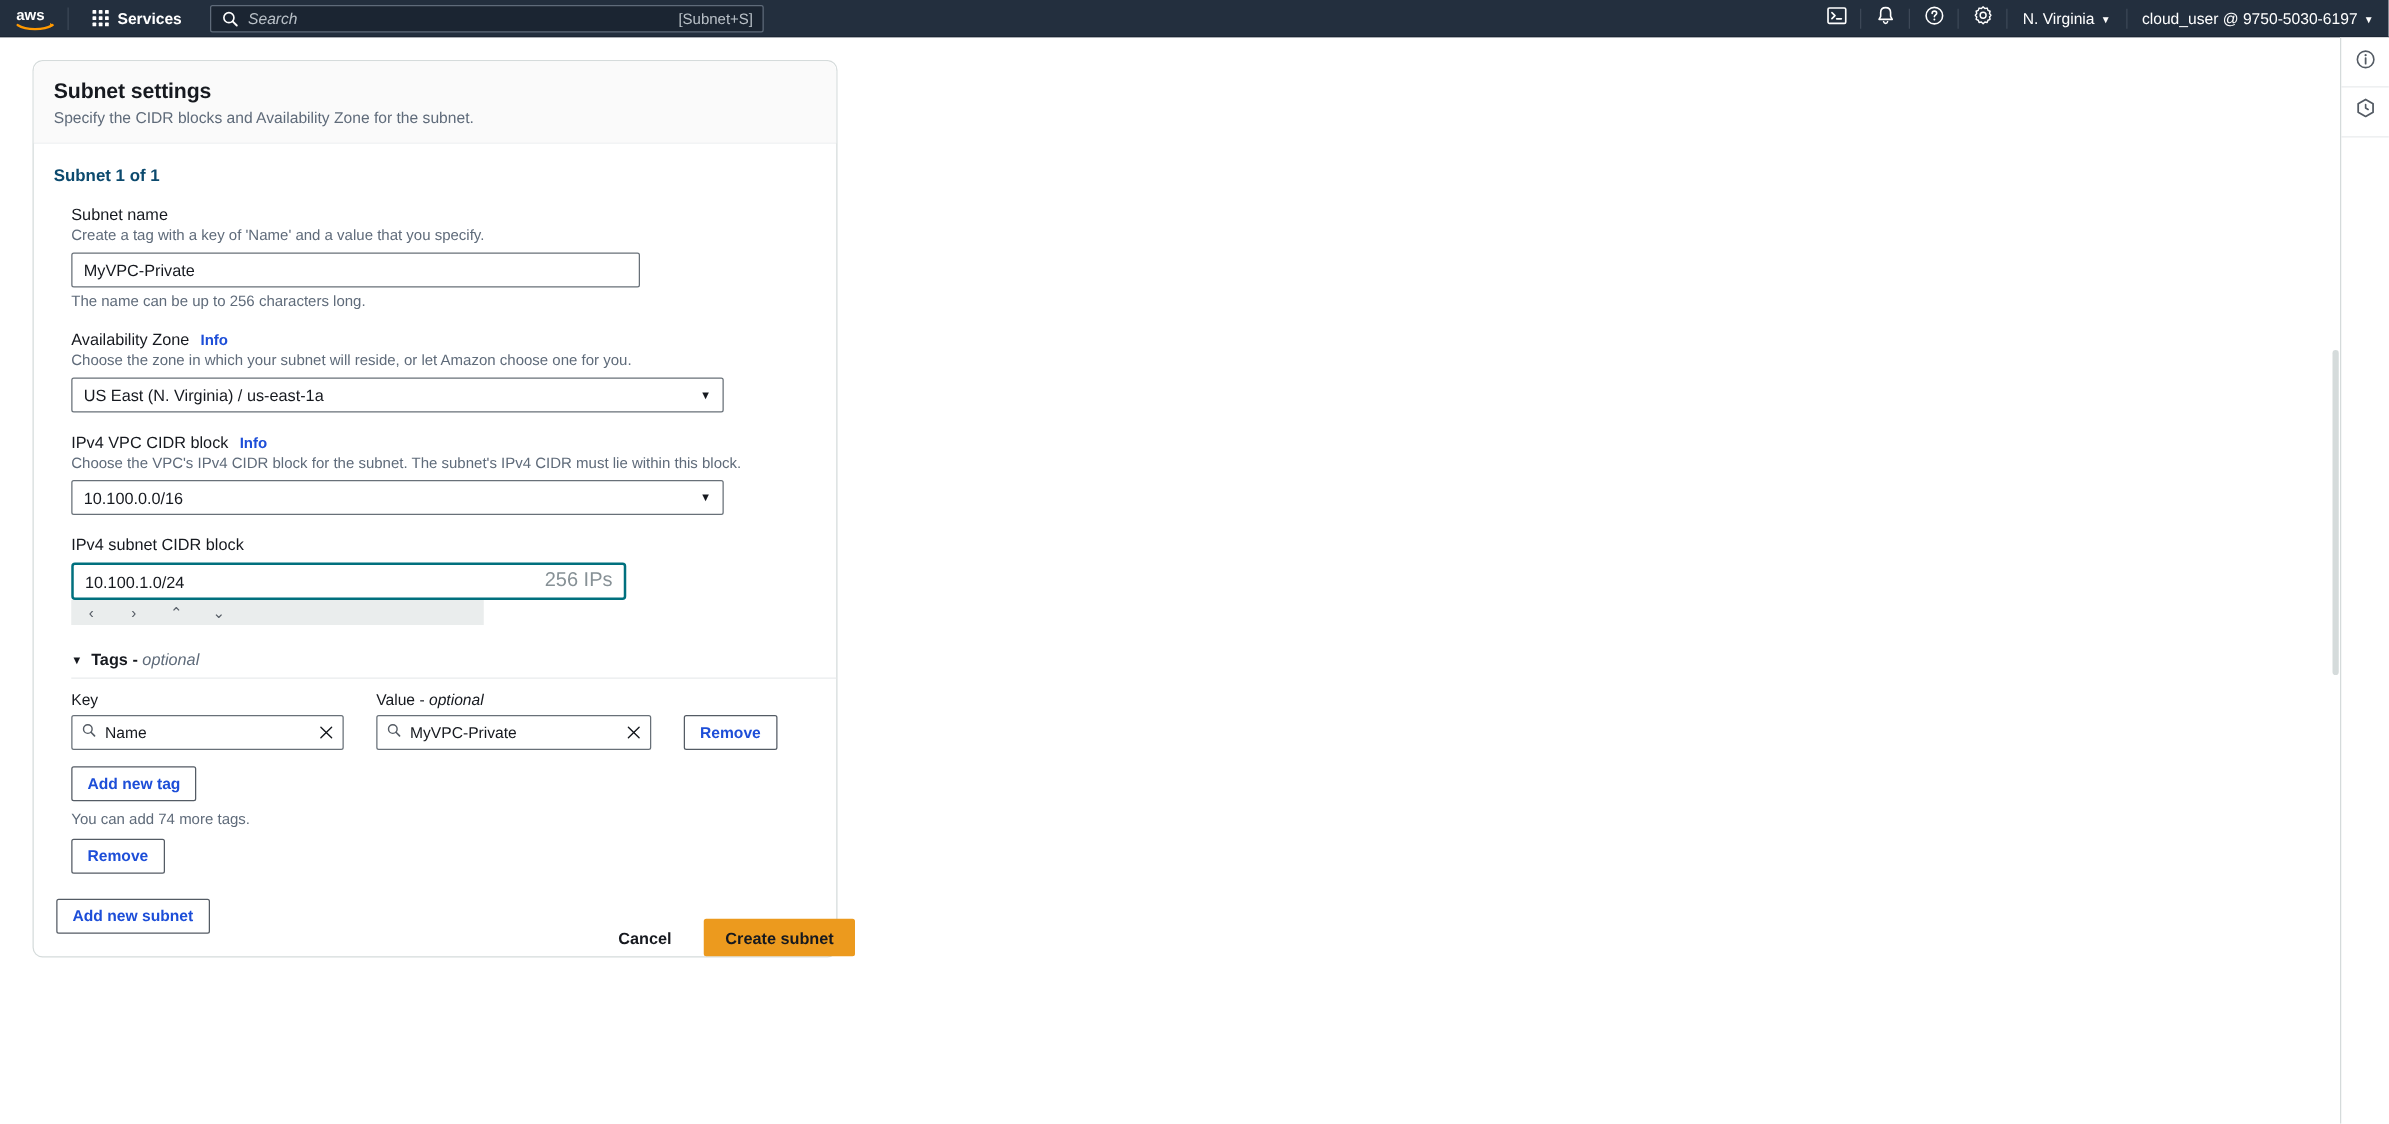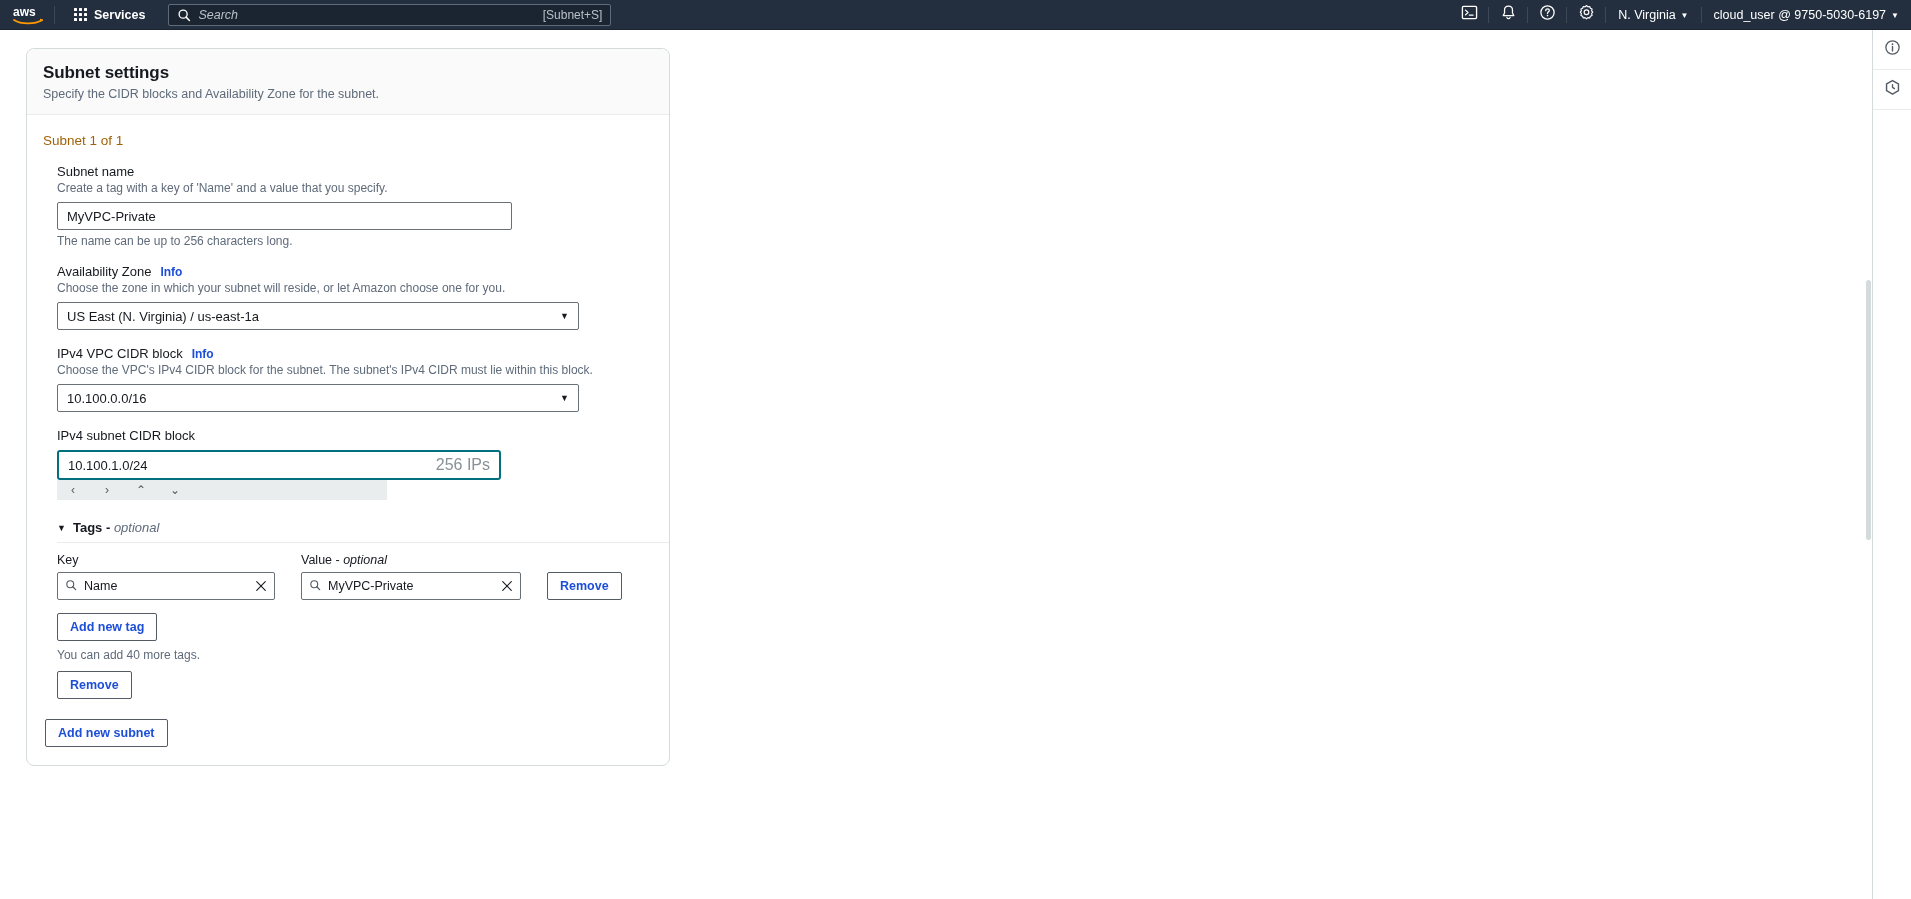--- a/index.html
+++ b/index.html
@@ -77,21 +77,21 @@
   .card-header {
     background: #fafafa;
     border-bottom: 1px solid #e9ebed;
     border-radius: 8px 8px 0 0;
     padding: 14px 16px 13px 16px;
   }
   .card-title { font-size: 17px; font-weight: 700; color: #16191f; letter-spacing: -0.1px; }
   .card-sub { font-size: 12.5px; color: #5f6b7a; margin-top: 4px; }
   .card-body { padding: 18px 16px 16px 16px; }
 
-  .subnet-heading { font-size: 13.5px; font-weight: 400; color: #a16207; }
+  .subnet-heading { font-size: 13.5px; font-weight: 700; color: #0c4a6e; }
 
   .field-group { margin-left: 14px; margin-top: 16px; }
   .flabel { font-size: 13px; color: #16191f; display: flex; align-items: baseline; gap: 9px; }
   .info-link { color: #1d4ed8; font-size: 12px; font-weight: 700; cursor: pointer; }
   .fdesc { font-size: 12px; color: #5f6b7a; margin-top: 2px; }
   .fhint { font-size: 12px; color: #5f6b7a; margin-top: 4px; }
 
   .txtinput {
     margin-top: 7px;
     width: 455px; height: 28px;
@@ -435,35 +435,39 @@
               </div>
             </div>
 
             <div>
               <button class="btn">Remove</button>
             </div>
           </div>
 
           <div class="addtag-wrap">
             <button class="btn">Add new tag</button>
-            <div class="moretags">You can add 40 more tags.</div>
+            <div class="moretags">You can add 74 more tags.</div>
           </div>
 
           <div class="remove-outer">
             <button class="btn">Remove</button>
           </div>
         </div>
 
         <div class="addsubnet-wrap">
           <button class="btn">Add new subnet</button>
         </div>
 
       </div>
     </div>
 
+    <div class="footer">
+      <span class="cancel-link">Cancel</span>
+      <button class="btn-primary">Create subnet</button>
+    </div>
 
   </div>
 
   <div class="scroll-sliver"></div>
 
   <div class="rail">
     <div class="rail-btn">
       <span>
         <svg width="17" height="17" viewBox="0 0 18 18">
           <circle cx="9" cy="9" r="7" stroke="#545b64" stroke-width="1.35" fill="none"></circle>

